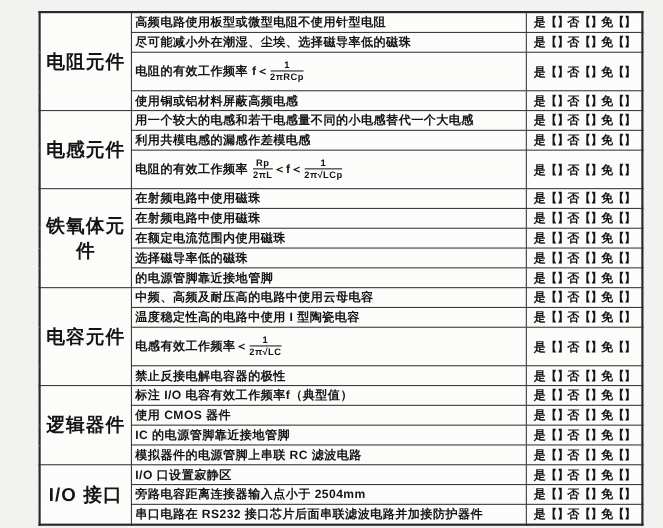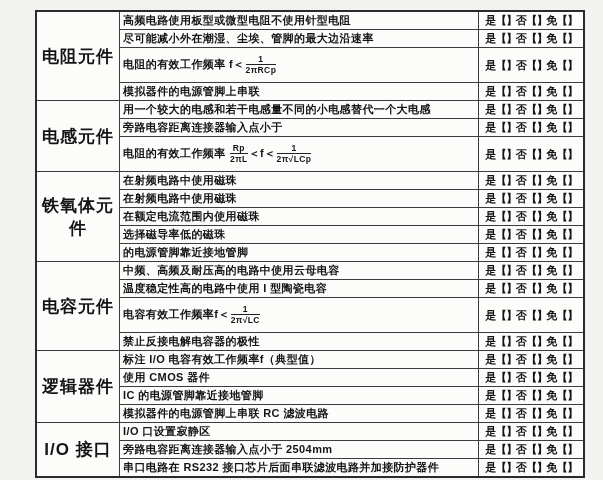--- a/index.html
+++ b/index.html
@@ -68,38 +68,38 @@
 
 <div class="table-wrap">
   <table>
     <tbody>
         <tr>
           <td class="cat" rowspan="4">电阻元件</td>
           <td class="item"><span>高频电路使用板型或微型电阻不使用针型电阻</span></td>
           <td class="opts"><span>是</span><span class="opt-box">【】</span><span>否</span><span class="opt-box">【】</span><span>免</span><span class="opt-box">【】</span></td>
         </tr>
         <tr>
-          <td class="item"><span>尽可能减小外在潮湿、尘埃、管脚的最大边沿速率</span></td>
+          <td class="item"><span>尽可能减小外在潮湿、尘埃、选择磁导率低的磁珠</span></td>
           <td class="opts"><span>是</span><span class="opt-box">【】</span><span>否</span><span class="opt-box">【】</span><span>免</span><span class="opt-box">【】</span></td>
         </tr>
         <tr class="tall">
           <td class="item"><span>电阻的有效工作频率 f＜</span><span class="frac"><span class="num">1</span><span class="den">2πRCp</span></span></td>
           <td class="opts"><span>是</span><span class="opt-box">【】</span><span>否</span><span class="opt-box">【】</span><span>免</span><span class="opt-box">【】</span></td>
         </tr>
         <tr>
-          <td class="item"><span>模拟器件的电源管脚上串联</span></td>
+          <td class="item"><span>使用铜或铝材料屏蔽高频电感</span></td>
           <td class="opts"><span>是</span><span class="opt-box">【】</span><span>否</span><span class="opt-box">【】</span><span>免</span><span class="opt-box">【】</span></td>
         </tr>
         <tr>
           <td class="cat" rowspan="3">电感元件</td>
           <td class="item"><span>用一个较大的电感和若干电感量不同的小电感替代一个大电感</span></td>
           <td class="opts"><span>是</span><span class="opt-box">【】</span><span>否</span><span class="opt-box">【】</span><span>免</span><span class="opt-box">【】</span></td>
         </tr>
         <tr>
-          <td class="item"><span>旁路电容距离连接器输入点小于</span></td>
+          <td class="item"><span>利用共模电感的漏感作差模电感</span></td>
           <td class="opts"><span>是</span><span class="opt-box">【】</span><span>否</span><span class="opt-box">【】</span><span>免</span><span class="opt-box">【】</span></td>
         </tr>
         <tr class="tall">
           <td class="item"><span>电阻的有效工作频率 </span><span class="frac"><span class="num">Rp</span><span class="den">2πL</span></span><span>＜f＜</span><span class="frac"><span class="num">1</span><span class="den">2π√LCp</span></span></td>
           <td class="opts"><span>是</span><span class="opt-box">【】</span><span>否</span><span class="opt-box">【】</span><span>免</span><span class="opt-box">【】</span></td>
         </tr>
         <tr>
           <td class="cat" rowspan="5">铁氧体元件</td>
           <td class="item"><span>在射频电路中使用磁珠</span></td>
           <td class="opts"><span>是</span><span class="opt-box">【】</span><span>否</span><span class="opt-box">【】</span><span>免</span><span class="opt-box">【】</span></td>
@@ -123,21 +123,21 @@
         <tr>
           <td class="cat" rowspan="4">电容元件</td>
           <td class="item"><span>中频、高频及耐压高的电路中使用云母电容</span></td>
           <td class="opts"><span>是</span><span class="opt-box">【】</span><span>否</span><span class="opt-box">【】</span><span>免</span><span class="opt-box">【】</span></td>
         </tr>
         <tr>
           <td class="item"><span>温度稳定性高的电路中使用 I 型陶瓷电容</span></td>
           <td class="opts"><span>是</span><span class="opt-box">【】</span><span>否</span><span class="opt-box">【】</span><span>免</span><span class="opt-box">【】</span></td>
         </tr>
         <tr class="tall">
-          <td class="item"><span>电容有效工作频率f＜</span><span class="frac"><span class="num">1</span><span class="den">2π√LC</span></span></td>
+          <td class="item"><span>电感有效工作频率＜</span><span class="frac"><span class="num">1</span><span class="den">2π√LC</span></span></td>
           <td class="opts"><span>是</span><span class="opt-box">【】</span><span>否</span><span class="opt-box">【】</span><span>免</span><span class="opt-box">【】</span></td>
         </tr>
         <tr>
           <td class="item"><span>禁止反接电解电容器的极性</span></td>
           <td class="opts"><span>是</span><span class="opt-box">【】</span><span>否</span><span class="opt-box">【】</span><span>免</span><span class="opt-box">【】</span></td>
         </tr>
         <tr>
           <td class="cat" rowspan="4">逻辑器件</td>
           <td class="item"><span>标注 I/O 电容有效工作频率f（典型值）</span></td>
           <td class="opts"><span>是</span><span class="opt-box">【】</span><span>否</span><span class="opt-box">【】</span><span>免</span><span class="opt-box">【】</span></td>

